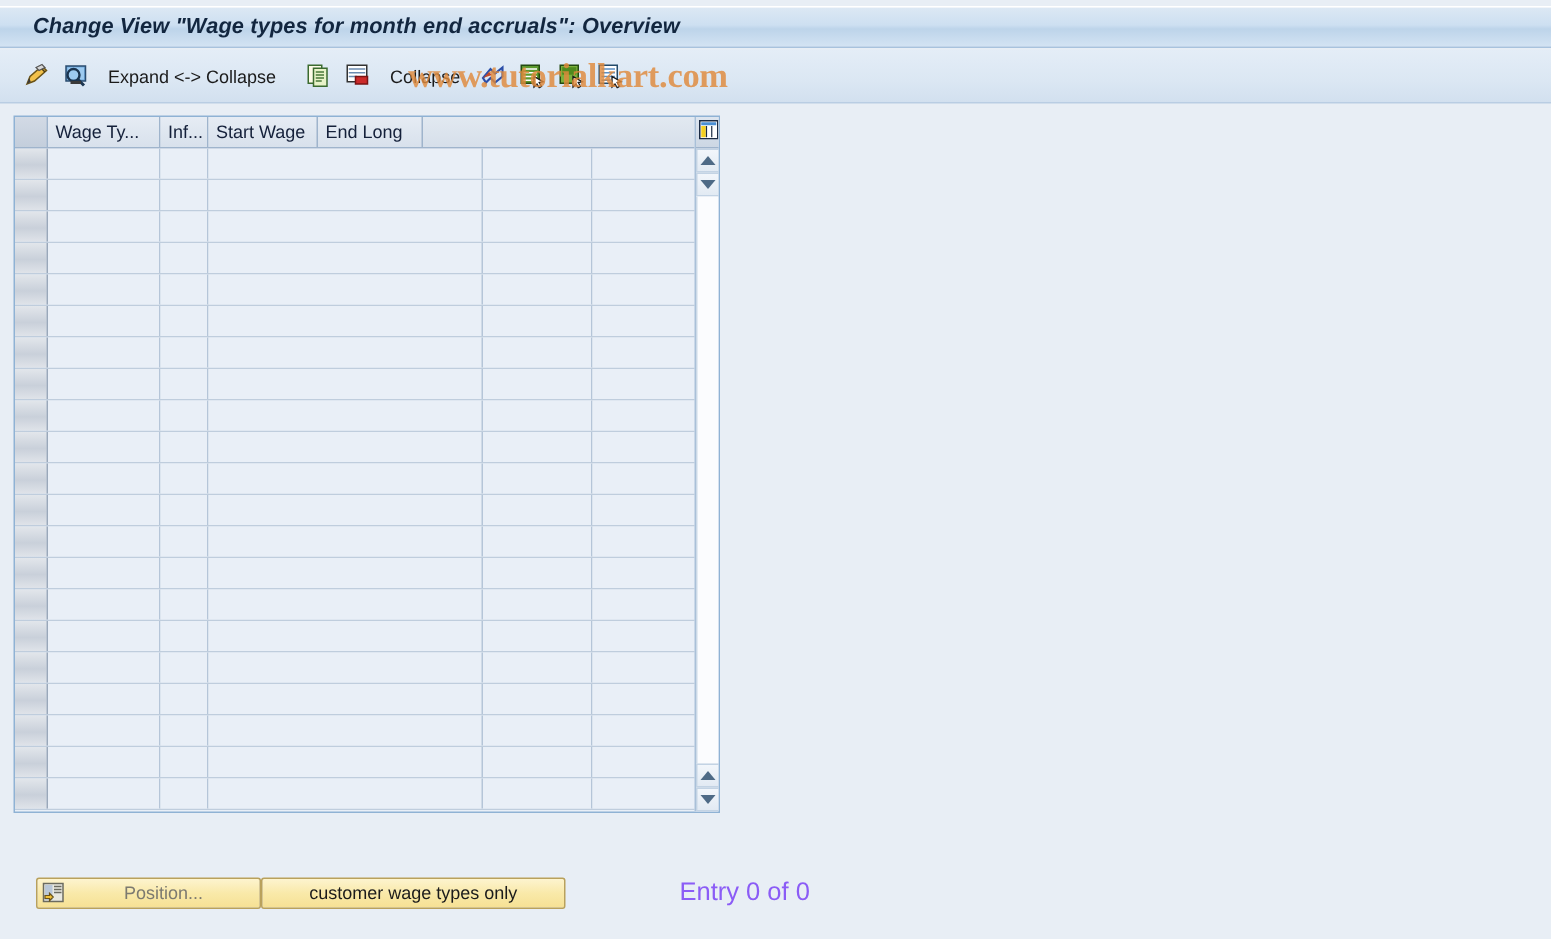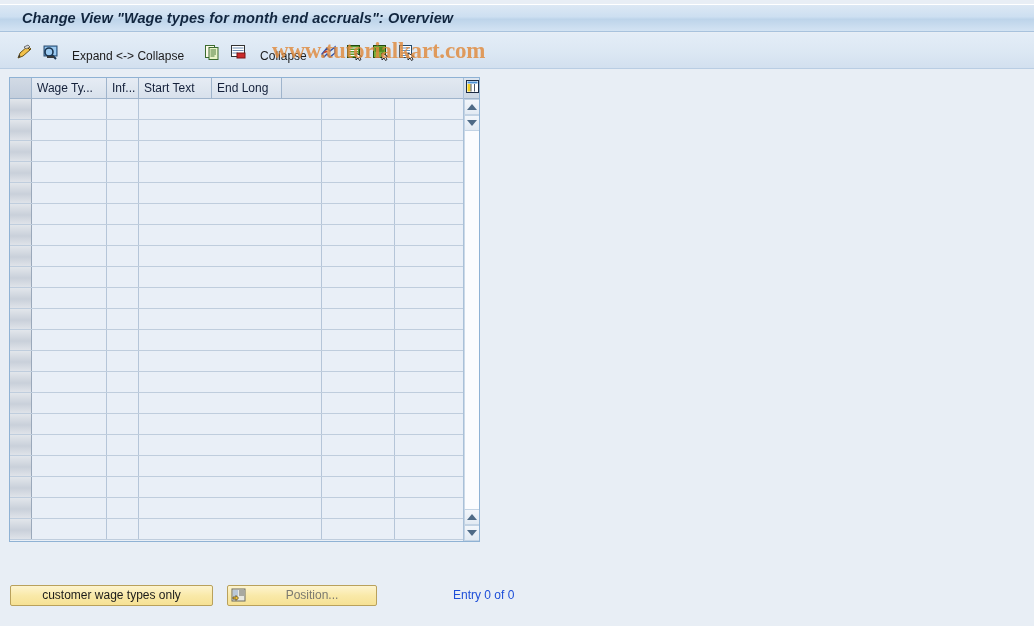--- a/index.html
+++ b/index.html
@@ -48,21 +48,21 @@
     height: 36px;
     background: linear-gradient(to bottom, #e4edf7 0%, #dbe7f3 60%, #d2e0ef 100%);
     border-bottom: 1px solid #b9cde3;
     display: flex;
     align-items: center;
     box-sizing: border-box;
     padding-left: 13px;
   }
   .tb-item {
     display: flex;
-    align-items: flex-end;
+    align-items: center;
     height: 24px;
     margin-right: 4px;
   }
   .tb-icon {
     width: 22px;
     height: 20px;
     display: inline-flex;
     align-items: center;
     justify-content: center;
   }
@@ -253,22 +253,22 @@
     flex: none;
   }
   .pos-label {
     flex: 1;
     text-align: center;
     color: #7c7a70;
     font-size: 12px;
   }
   .entry-text {
     margin-left: 76px;
-    font-size: 12px;
-    color: #1d4ed8;
+    font-size: 17px;
+    color: #8b5cf6;
     white-space: nowrap;
   }
 </style>
 </head>
 <body>
 
 <div class="titlebar">
   <div class="titlebar-text">Change View "Wage types for month end accruals": Overview</div>
 </div>
 
@@ -371,21 +371,21 @@
 <div class="watermark">www.tutorialkart.com</div>
 
 <div class="table-wrap">
 
   <div class="grid">
 
     <div class="hdr-row">
       <div class="hdr-cell sel c-sel"></div>
       <div class="hdr-cell c-wt">Wage Ty...</div>
       <div class="hdr-cell c-inf">Inf...</div>
-      <div class="hdr-cell c-sd">Start Text</div>
+      <div class="hdr-cell c-sd">Start Wage</div>
       <div class="hdr-cell c-ed">End Long</div>
     </div>
 
     <div class="body-rows" id="body-rows">
         <div class="row">
           <div class="cell c-sel sel"></div>
           <div class="cell c-wt"></div>
           <div class="cell c-inf"></div>
           <div class="cell c-long"></div>
           <div class="cell c-sd"></div>
@@ -582,31 +582,31 @@
       <div class="scroll-btn">
         <span class="arr-dn"></span>
       </div>
     </div>
   </div>
 
 </div>
 
 <div class="footer">
 
-  <div class="btn-yellow btn-cust">
-    <span>customer wage types only</span>
-  </div>
-
   <div class="btn-yellow btn-pos">
     <span class="pos-icon">
       <svg width="16" height="15" viewBox="0 0 16 15">
         <rect x="1" y="1" width="13" height="12" fill="#e8e8e0" stroke="#6b6b60" stroke-width="1"></rect>
         <rect x="2" y="2" width="5" height="10" fill="#b9c7d8"></rect>
         <path d="M8 3 H13 M8 5 H13 M8 7 H13" stroke="#6b6b60" stroke-width="1"></path>
         <path d="M2 9 L5 9 L5 7.5 L7.5 10 L5 12.5 L5 11 L2 11 Z" fill="#f0c13a" stroke="#6b5418" stroke-width="0.8"></path>
       </svg>
     </span>
     <span class="pos-label">Position...</span>
   </div>
 
+  <div class="btn-yellow btn-cust">
+    <span>customer wage types only</span>
+  </div>
+
   <div class="entry-text">Entry 0 of 0</div>
 
 </div>
 
 </body></html>

